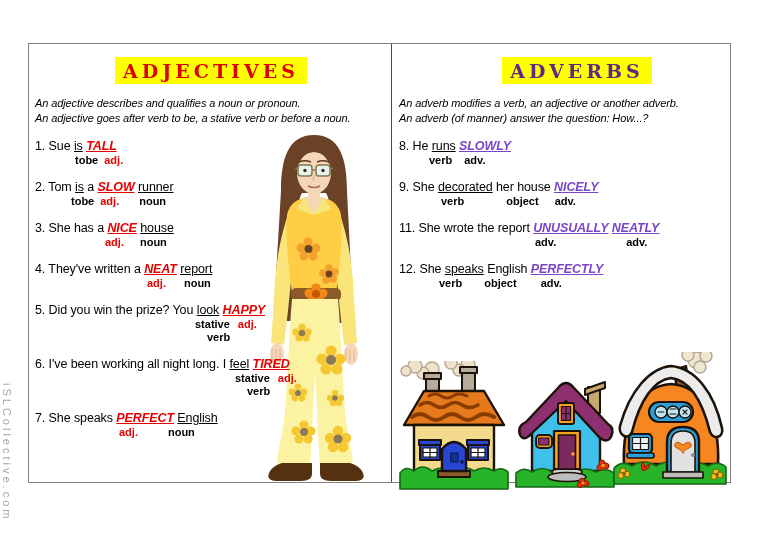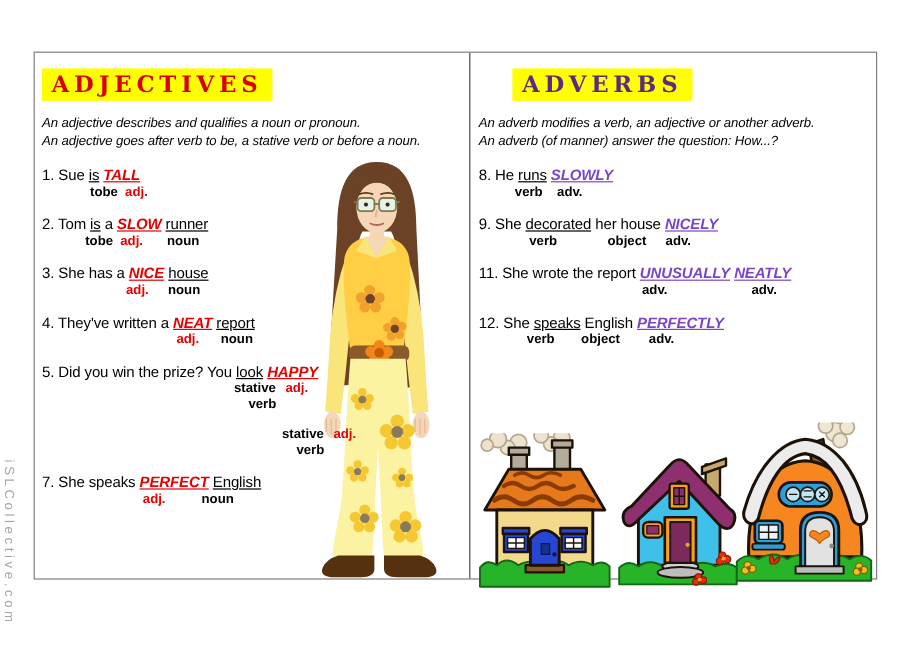--- a/index.html
+++ b/index.html
@@ -23,21 +23,21 @@
     border: 1px solid #7f7f7f;
     background: #fff;
   }
   .divider {
     position: absolute; left: 362px; top: 0;
     width: 1px; height: 438px; background: #4a4a4a;
   }
   .panel { position: absolute; top: 0; height: 438px; }
   .panel-left  { left: 0;  width: 362px; padding: 0 4px 0 6px; }
   .panel-right { left: 363px; width: 339px; padding: 0 4px 0 7px; }
-  .title-row { text-align: left; margin: 13px 0 12px; }
+  .title-row { text-align: center; margin: 13px 0 12px; }
   .title {
     display: inline-block;
     background: var(--title-highlight, #ffff00);
     font-weight: bold; font-size: 19px; letter-spacing: 4px;
     padding: 3px 8px 2px;
     font-family: "DejaVu Serif", serif;
   }
   .title-adj { color: var(--adjective-title, #d90000); }
   .title-adv { color: var(--adverb-title, #5b2b80); margin-left: 28px; }
   .desc { font-size: 11px; line-height: 14.5px; color:#000; white-space: nowrap; letter-spacing: -0.1px; font-style: italic; }
@@ -89,20 +89,21 @@
           <div class="item">
             <div class="sentence"><span class="seg-n">4. They've written a </span><span class="seg-r">NEAT</span><span class="seg-n"> </span><span class="seg-bu">report</span></div>
             <div class="labels"><span class="lab-r" style="margin-left: 112px;">adj.</span><span class="lab-k" style="margin-left: 18px;">noun</span></div>
           </div>
           <div class="item">
             <div class="sentence"><span class="seg-n">5. Did you win the prize? You </span><span class="seg-bu">look</span><span class="seg-n"> </span><span class="seg-r">HAPPY</span></div>
             <div class="labels"><span class="lab-k" style="margin-left: 160px;">stative</span><span class="lab-r" style="margin-left: 8px;">adj.</span></div>
             <div class="labels"><span class="lab-k" style="margin-left: 172px;">verb</span></div>
           </div>
           <div class="item">
+            <div class="sentence"><span class="seg-n">6. I've been working all night long. I </span><span class="seg-bu">feel</span><span class="seg-n"> </span><span class="seg-r">TIRED</span></div>
             <div class="labels"><span class="lab-k" style="margin-left: 200px;">stative</span><span class="lab-r" style="margin-left: 8px;">adj.</span></div>
             <div class="labels"><span class="lab-k" style="margin-left: 212px;">verb</span></div>
           </div>
           <div class="item">
             <div class="sentence"><span class="seg-n">7. She speaks </span><span class="seg-r">PERFECT</span><span class="seg-n"> </span><span class="seg-bu">English</span></div>
             <div class="labels"><span class="lab-r" style="margin-left: 84px;">adj.</span><span class="lab-k" style="margin-left: 30px;">noun</span></div>
           </div>
         </div>
     </div>
 

